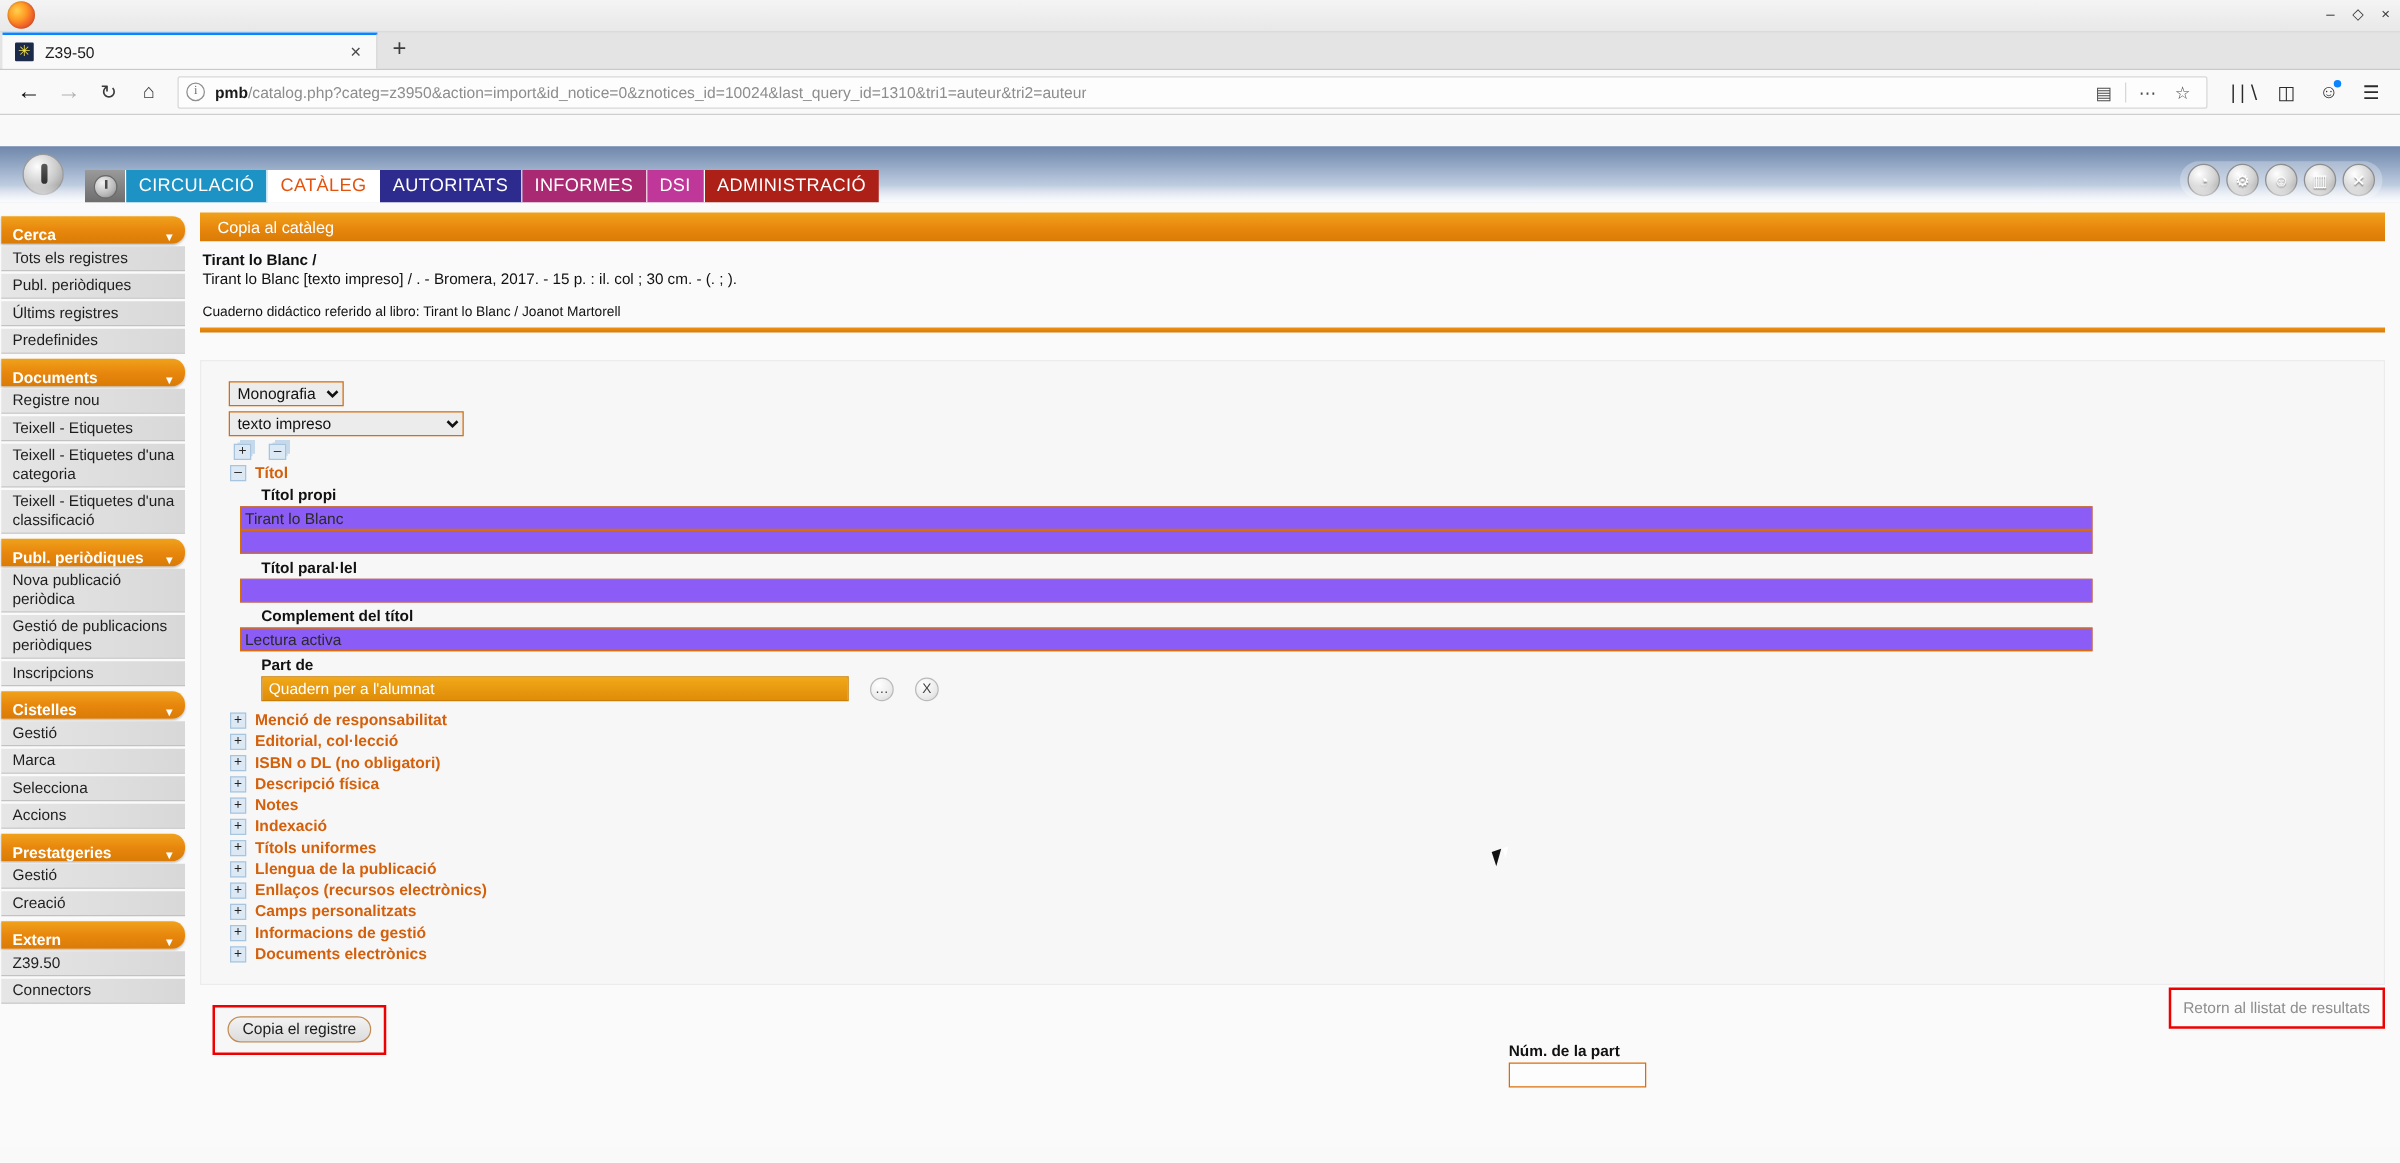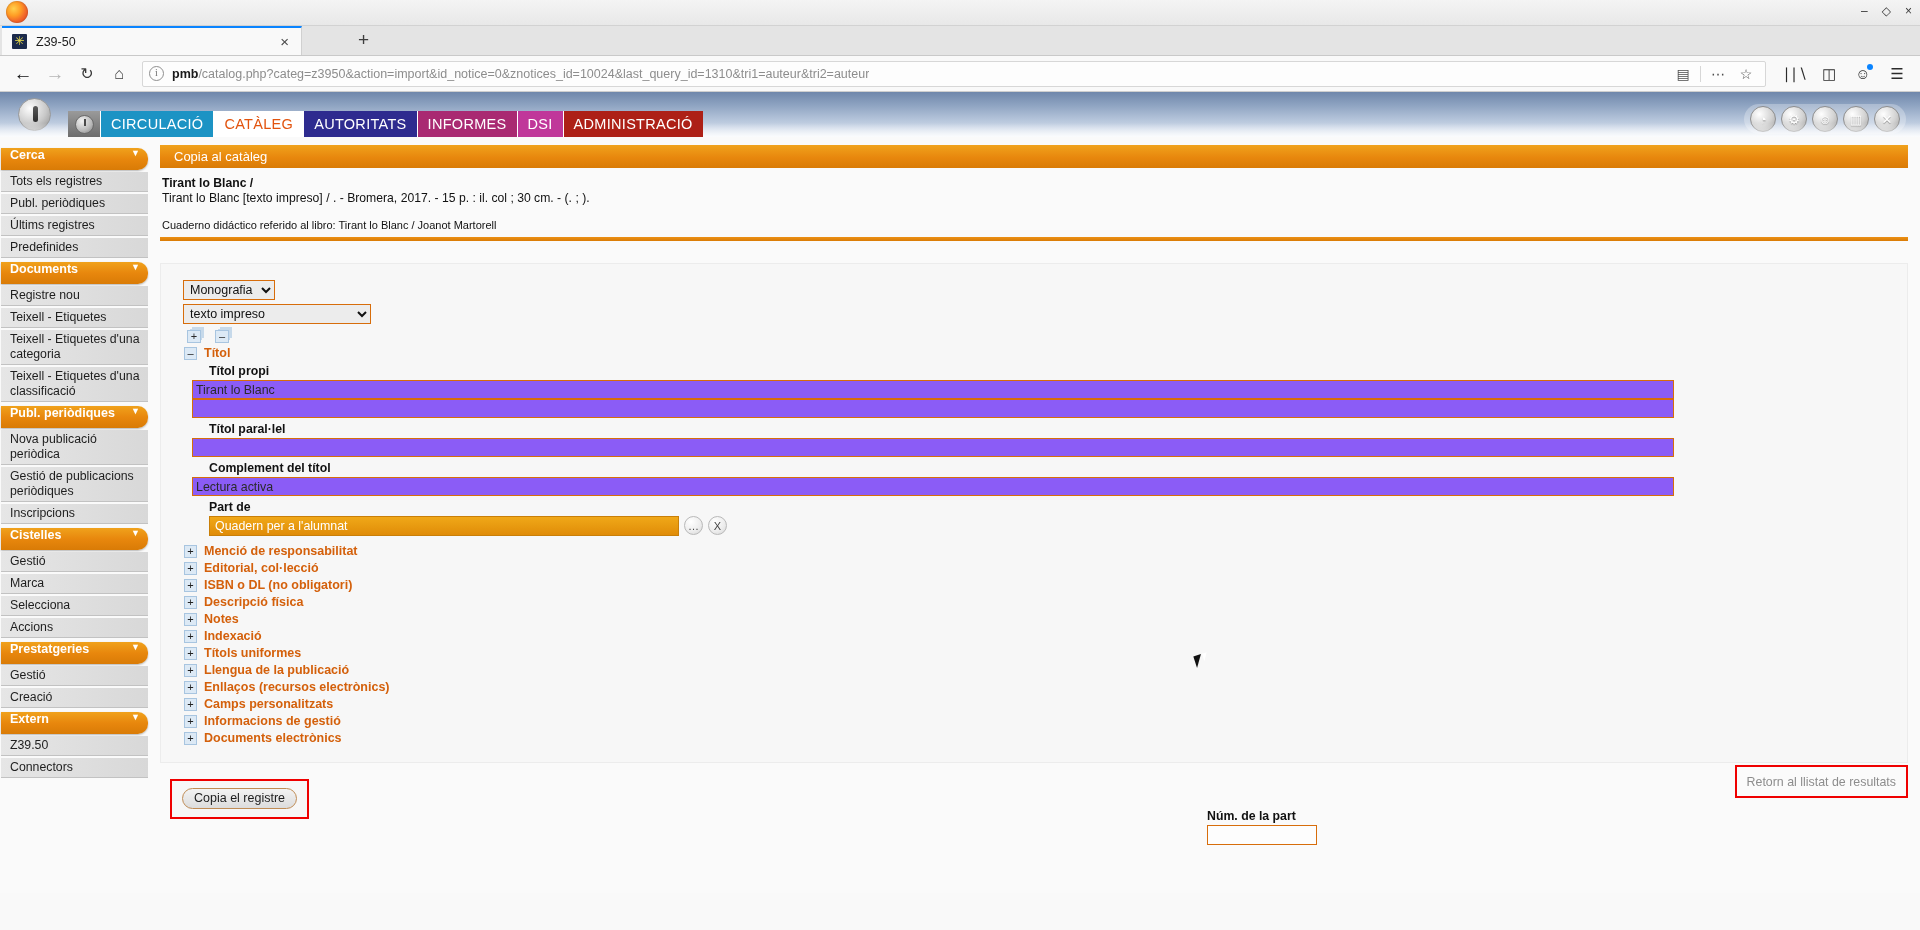--- a/index.html
+++ b/index.html
@@ -35,21 +35,20 @@
     color: #3a3a3a; font-size: 12px;
   }
   .ff-wincontrols span { line-height: 1; cursor: default; }
 
   .ff-tabstrip {
     height: 30px;
     background: #e4e4e4;
     border-bottom: 1px solid #c9c9c9;
     display: flex; align-items: flex-end;
     padding-left: 2px;
-    gap: 44px;
   }
   .ff-tab {
     height: 29px; min-width: 300px; max-width: 330px;
     background: #f9f9f9;
     border-top: 2px solid #0a84ff;
     border-right: 1px solid #d0d0d0;
     display: flex; align-items: center;
     padding: 0 8px 0 10px;
     font-size: 12.5px; color: #1c1c1c;
     position: relative;
@@ -116,20 +115,21 @@
   .app {
     position: relative;
     height: 801px;
     background: #fafafa;
   }
   .app-header {
     height: 45px;
     background: linear-gradient(to bottom, #6f87ab 0%, #8fa4c2 30%, #b9c8dd 65%, #e2e9f3 100%);
     position: relative;
     overflow: hidden;
+    margin-top: 25px;
   }
   .app-header::after{
     content:"";
     position:absolute; left:0; right:0; bottom:0; height:14px;
     background: linear-gradient(to bottom, rgba(255,255,255,0) 0%, rgba(255,255,255,.85) 100%);
   }
   .pmb-logo {
     position: absolute; left: 18px; top: 6px;
     width: 33px; height: 33px; border-radius: 50%;
     background: radial-gradient(circle at 35% 30%, #fdfdfd, #c9c9c9 55%, #8d8d8d 100%);
@@ -197,21 +197,21 @@
   .sidebar {
     position: absolute; left: 0; top: 45px;
     width: 152px;
     padding-top: 11px;
   }
   .sb-group {
     margin: 0 4px 0 1px;
     height: 22px;
     background: linear-gradient(to bottom, #f0a21c 0%, #e8870d 50%, #d97b06 100%);
     border-radius: 0 10px 10px 0;
-    display: flex; align-items: flex-start;
+    display: flex; align-items: flex-end;
     justify-content: space-between;
     padding: 0 8px 0 9px;
     color: #fff; font-weight: bold; font-size: 12.5px;
     box-shadow: 0 1px 2px rgba(0,0,0,.28);
     margin-bottom: 2px;
     margin-top: 4px;
   }
   .sb-group:first-child { margin-top: 0; }
   .sb-caret { font-size: 9px; }
   .sb-item {
@@ -297,21 +297,21 @@
     display: block;
     margin-left: 9px;
     width: 1482px; height: 19px;
     border: 1px solid #d76d0b;
     background: #8b5cf6;
     font-family: Liberation Sans, sans-serif;
     font-size: 12.4px; color: #2a2a2a;
     padding: 0 3px;
   }
 
-  .partde-row { display: flex; gap: 5px; margin-left: 26px; }
+  .partde-row { display: flex; align-items: center; gap: 17px; margin-left: 26px; }
   .partde-input {
     width: 470px; height: 20px;
     border: 1px solid #c97f08;
     background: linear-gradient(to bottom, #f0a818, #e08c08);
     color: #fff; font-size: 12.4px;
     font-family: "Liberation Sans", sans-serif;
     padding: 0 5px;
   }
   .round-btn {
     width: 19px; height: 19px; border-radius: 50%;

